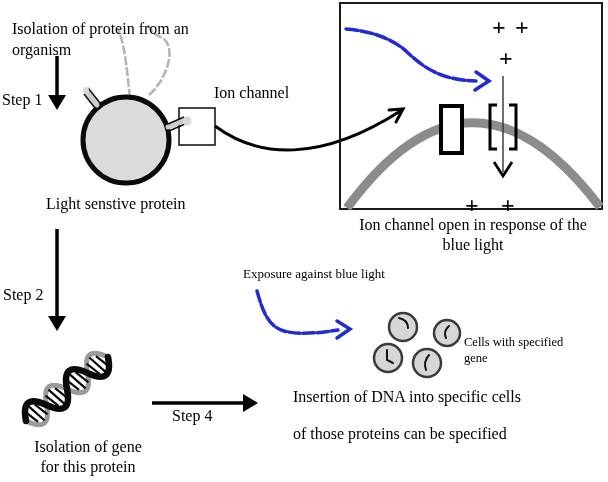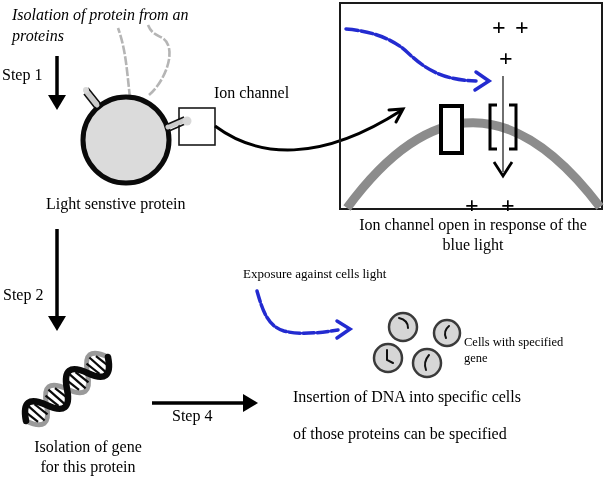--- a/index.html
+++ b/index.html
@@ -122,39 +122,39 @@
       <circle cx="427" cy="363" r="14" stroke-width="2.5" fill="#d6d6d6"></circle>
       <g fill="none" stroke="#111" stroke-width="2" stroke-linecap="round">
         <path d="M 399 318 Q 408 320 408 328"></path>
         <path d="M 449 326 Q 443 331 446 338"></path>
         <path d="M 387 350 L 387 360 L 393 363"></path>
         <path d="M 429 355 Q 423 362 426 370"></path>
       </g>
     </g>
   </svg>
 
-  <div class="lbl" style="left:12px;top:5px;font-style:italic;">
+  <div class="lbl" style="left:12px;top:19px;">
     <span class="ln">Isolation of protein from an</span>
-    <span class="ln">proteins</span>
+    <span class="ln">organism</span>
   </div>
 
-  <div class="lbl" style="left:2px;top:65px;">Step 1</div>
+  <div class="lbl" style="left:2px;top:90px;">Step 1</div>
 
   <div class="lbl" style="left:46px;top:194px;">Light senstive protein</div>
 
   <div class="lbl" style="left:214px;top:83px;">Ion channel</div>
 
   <div class="lbl center" style="left:333px;top:215px;width:280px;line-height:1.22;">
     <span class="ln">Ion channel open in response of the</span>
     <span class="ln">blue light</span>
   </div>
 
   <div class="lbl" style="left:3px;top:269px;margin-top:16px;">Step 2</div>
 
-  <div class="lbl small" style="left:243px;top:266px;">Exposure against cells light</div>
+  <div class="lbl small" style="left:243px;top:266px;">Exposure against blue light</div>
 
   <div class="lbl" style="left:293px;top:387px;">Insertion of DNA into specific cells</div>
 
   <div class="lbl smaller" style="left:464px;top:334px;">
     <span class="ln">Cells with specified</span>
     <span class="ln">gene</span>
   </div>
 
   <div class="lbl" style="left:172px;top:406px;">Step 4</div>
 

